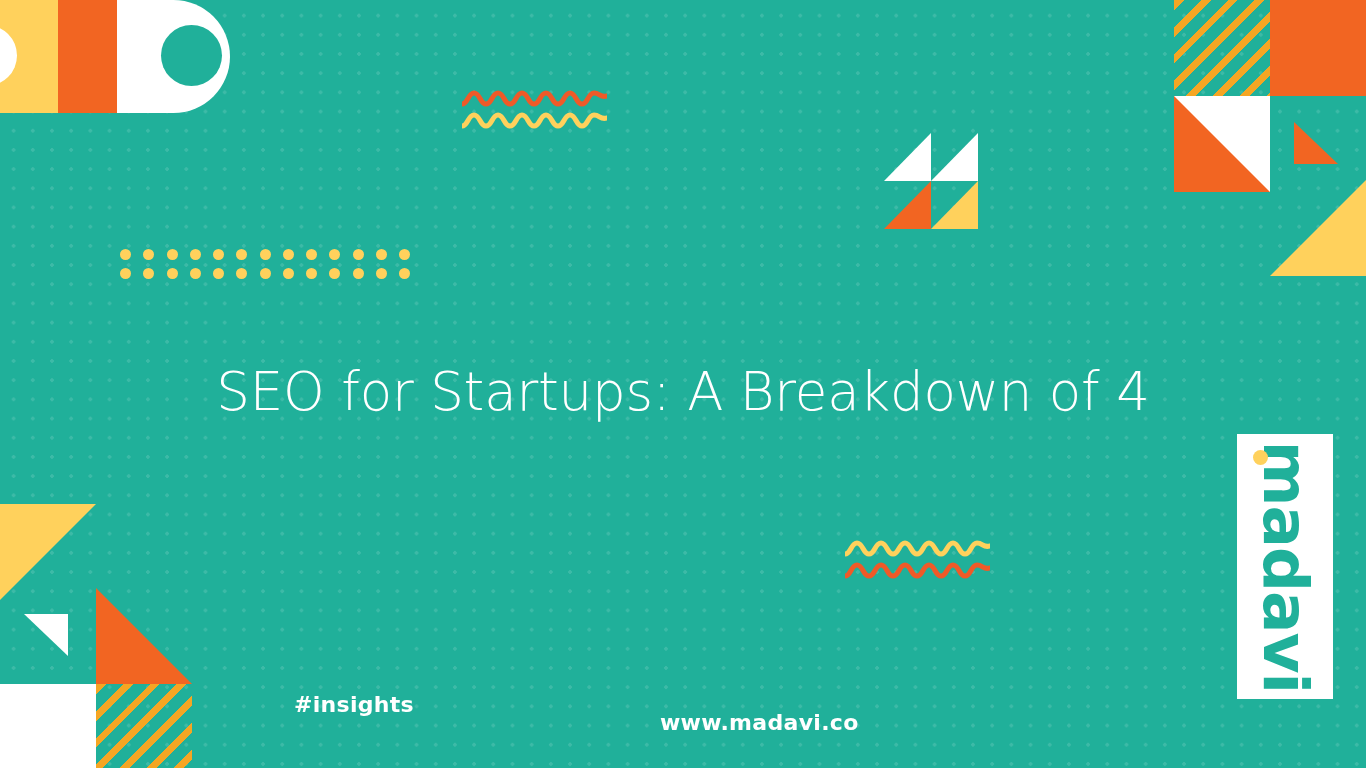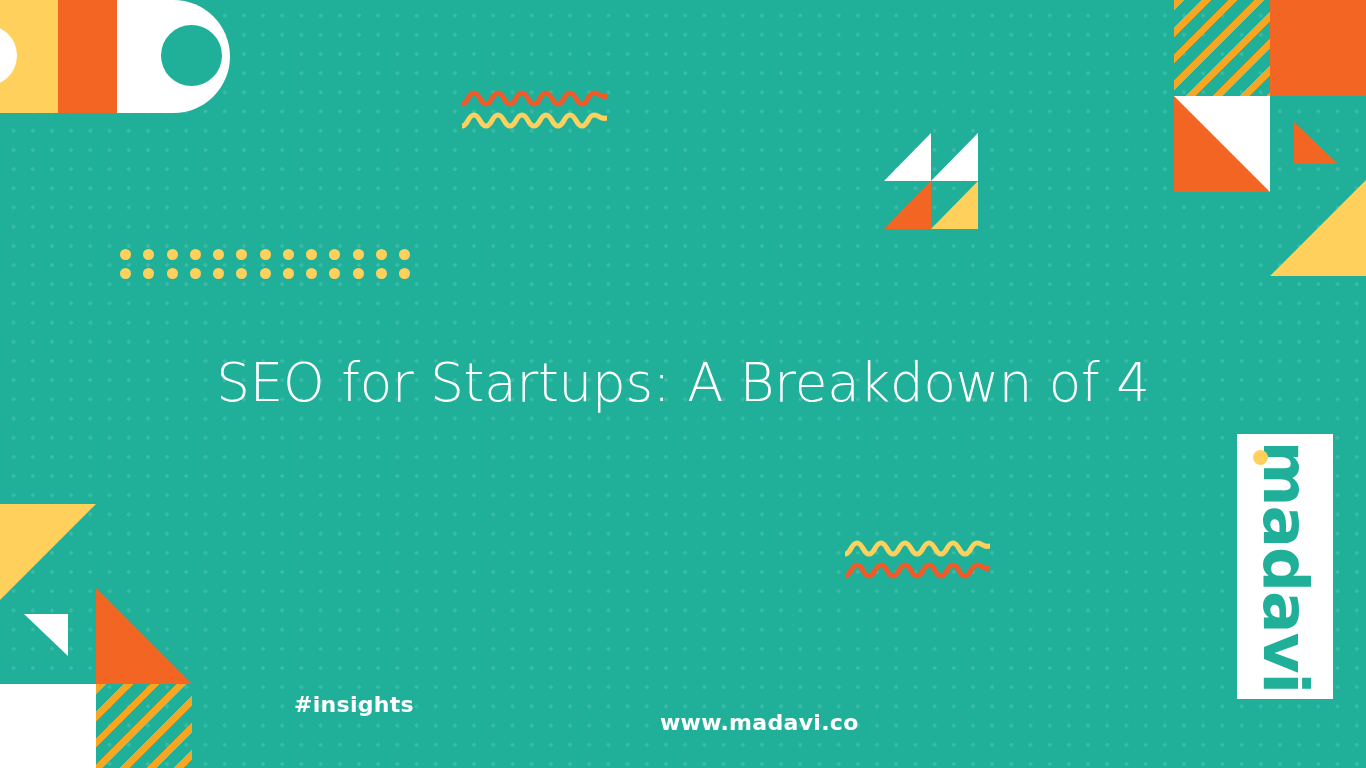--- a/index.html
+++ b/index.html
@@ -105,21 +105,21 @@
 
   
   #dotblock{position:absolute;left:120px;top:249px;width:290px;height:30px;}
   .drow{position:absolute;left:0;width:290px;height:11px;display:flex;justify-content:space-between;}
   .ddot{width:11px;height:11px;border-radius:50%;background:#ffd15c;}
   #drow1{top:0;}
   #drow2{top:19px;}
 
   
   #title{
-    position:absolute;left:183px;top:342px;width:1000px;
+    position:absolute;left:183px;top:351px;width:1000px;
     text-align:center;color:#ffffff;
     font-family:"DejaVu Sans", sans-serif;
     font-weight:300;font-size:53px;line-height:1.53;
     letter-spacing:-0.2px;
   }
 
   
   #footer{
     position:absolute;left:0;top:692px;width:1271px;height:40px;
     color:#ffffff;font-weight:bold;font-size:22px;

